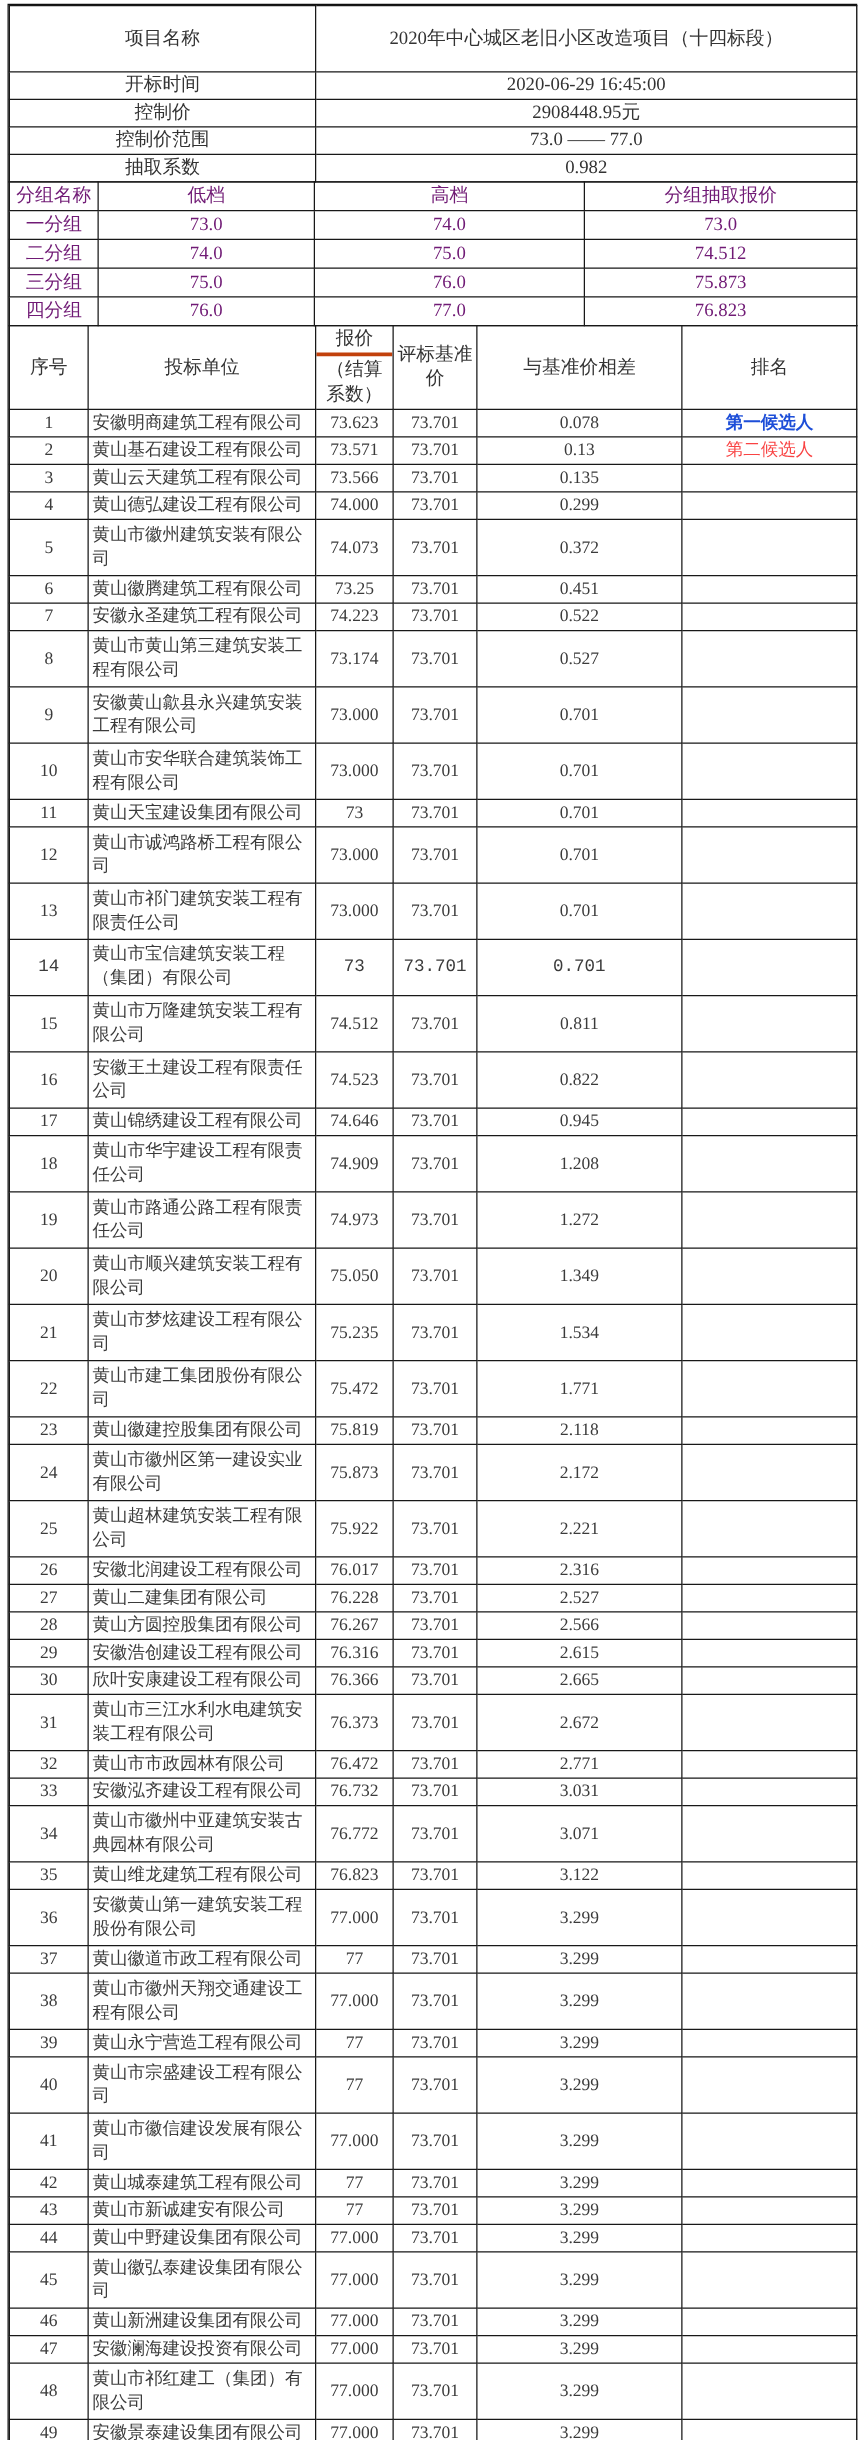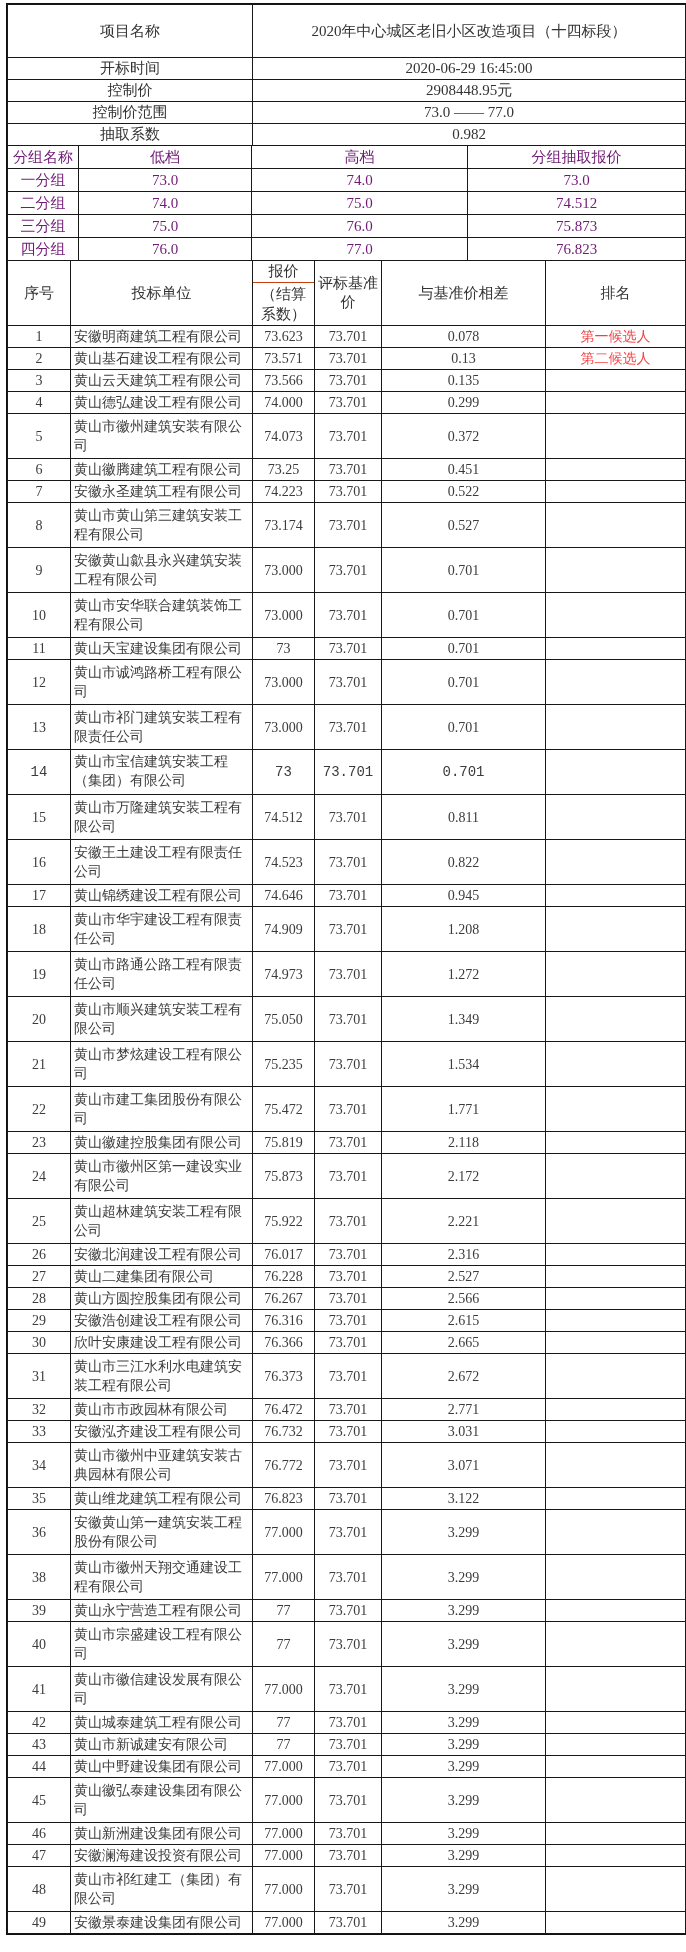--- a/index.html
+++ b/index.html
@@ -9,21 +9,21 @@
   table{border-collapse:collapse;table-layout:fixed;width:678px;color:#3b3b3b;}
   table + table{margin-top:-1px;}
   td{border:1px solid #181818;text-align:center;vertical-align:middle;
      padding:1px 2px;line-height:19px;overflow:hidden;}
   .top td{font-size:15px;color:#333;}
   .grp td{font-size:15px;color:#701a75;height:20px;}
   .bids td{font-size:14px;}
   .bids .bidder{text-align:left;padding:1px 2px 1px 3px;word-break:normal;overflow-wrap:break-word;}
   .hdr td{font-size:15px;color:#333;}
   .price-hdr{padding:0 !important;}
-  .price-hdr .ph-top{line-height:21px;border-bottom:1px solid #c2410c;}
+  .price-hdr .ph-top{line-height:21px;border-bottom:3px solid #c2410c;}
   .price-hdr .ph-bot{line-height:20px;padding:1px 2px;}
   .r-project{height:53px;}
   .r-info{height:20px;}
   .r-hdr{height:62px;}
 </style>
 </head>
 <body>
 
 <div class="page">
   <div class="sheet">
@@ -120,21 +120,21 @@
           <td>排名</td>
         </tr>
       </tbody>
       <tbody id="bids-body">
           <tr style="height: 22px;">
             <td>1</td>
             <td class="bidder">安徽明商建筑工程有限公司</td>
             <td>73.623</td>
             <td>73.701</td>
             <td>0.078</td>
-            <td style="color: #ef4444;">第一候选人</td>
+            <td style="color: #1d4ed8; font-weight: bold;">第一候选人</td>
           </tr>
           <tr style="height: 22px;">
             <td>2</td>
             <td class="bidder">黄山基石建设工程有限公司</td>
             <td>73.571</td>
             <td>73.701</td>
             <td>0.13</td>
             <td style="color: rgb(249, 67, 67);">第二候选人</td>
           </tr>
           <tr style="height: 22px;">
@@ -398,20 +398,28 @@
             <td class="bidder">黄山维龙建筑工程有限公司</td>
             <td>76.823</td>
             <td>73.701</td>
             <td>3.122</td>
             <td></td>
           </tr>
           <tr style="height: 45px;">
             <td>36</td>
             <td class="bidder">安徽黄山第一建筑安装工程股份有限公司</td>
             <td>77.000</td>
+            <td>73.701</td>
+            <td>3.299</td>
+            <td></td>
+          </tr>
+          <tr style="height: 22px;">
+            <td>37</td>
+            <td class="bidder">黄山徽道市政工程有限公司</td>
+            <td>77</td>
             <td>73.701</td>
             <td>3.299</td>
             <td></td>
           </tr>
           <tr style="height: 45px;">
             <td>38</td>
             <td class="bidder">黄山市徽州天翔交通建设工程有限公司</td>
             <td>77.000</td>
             <td>73.701</td>
             <td>3.299</td>

